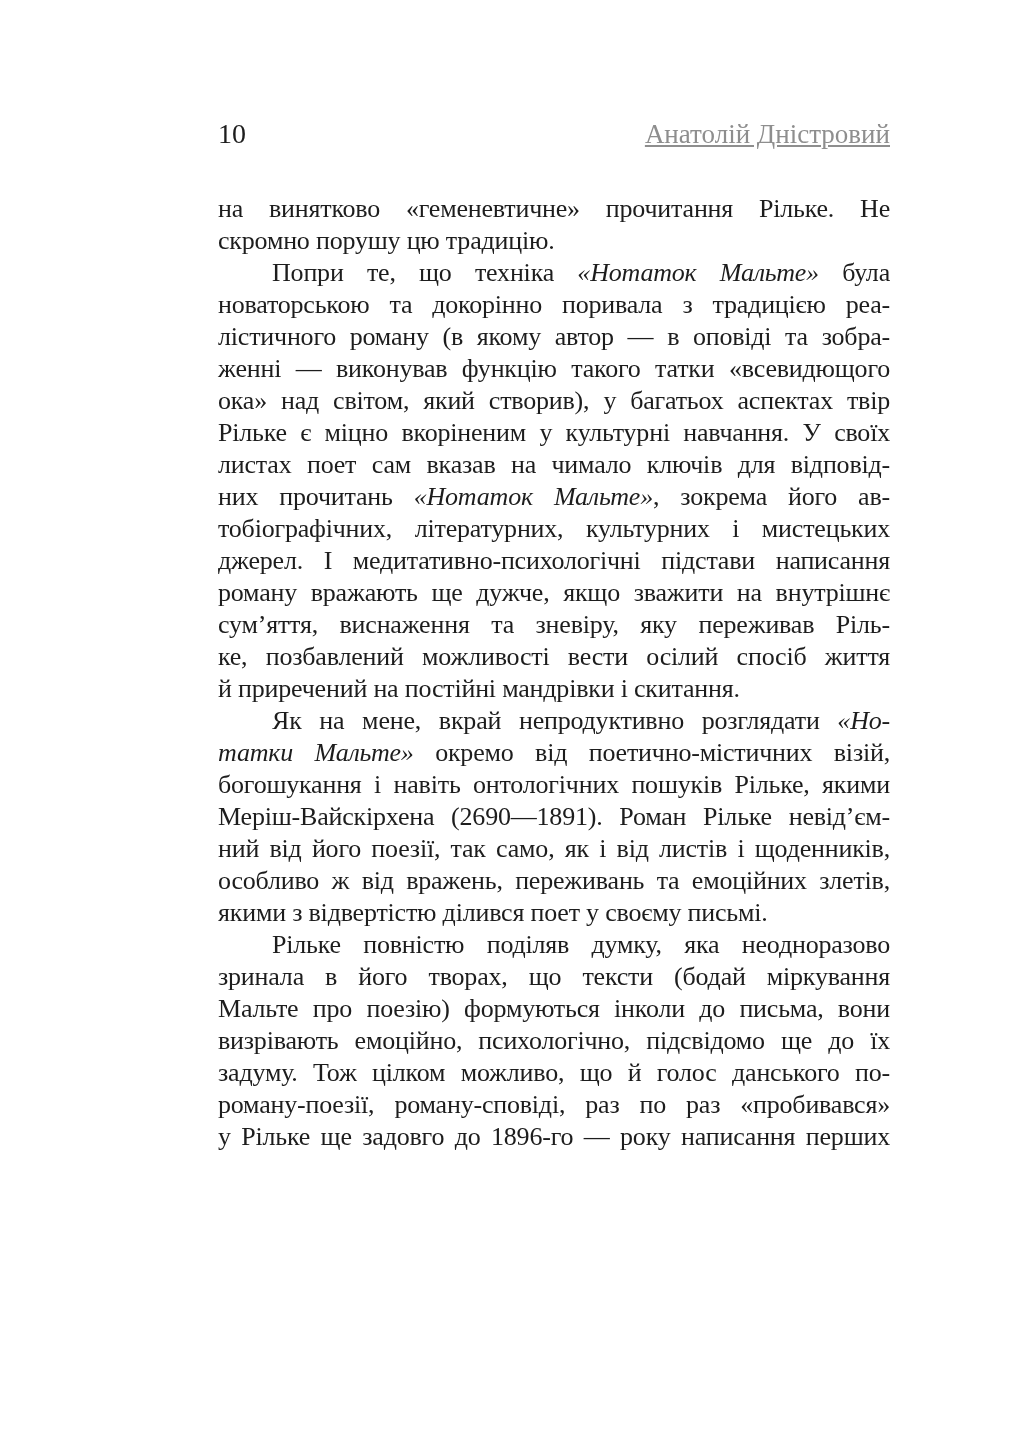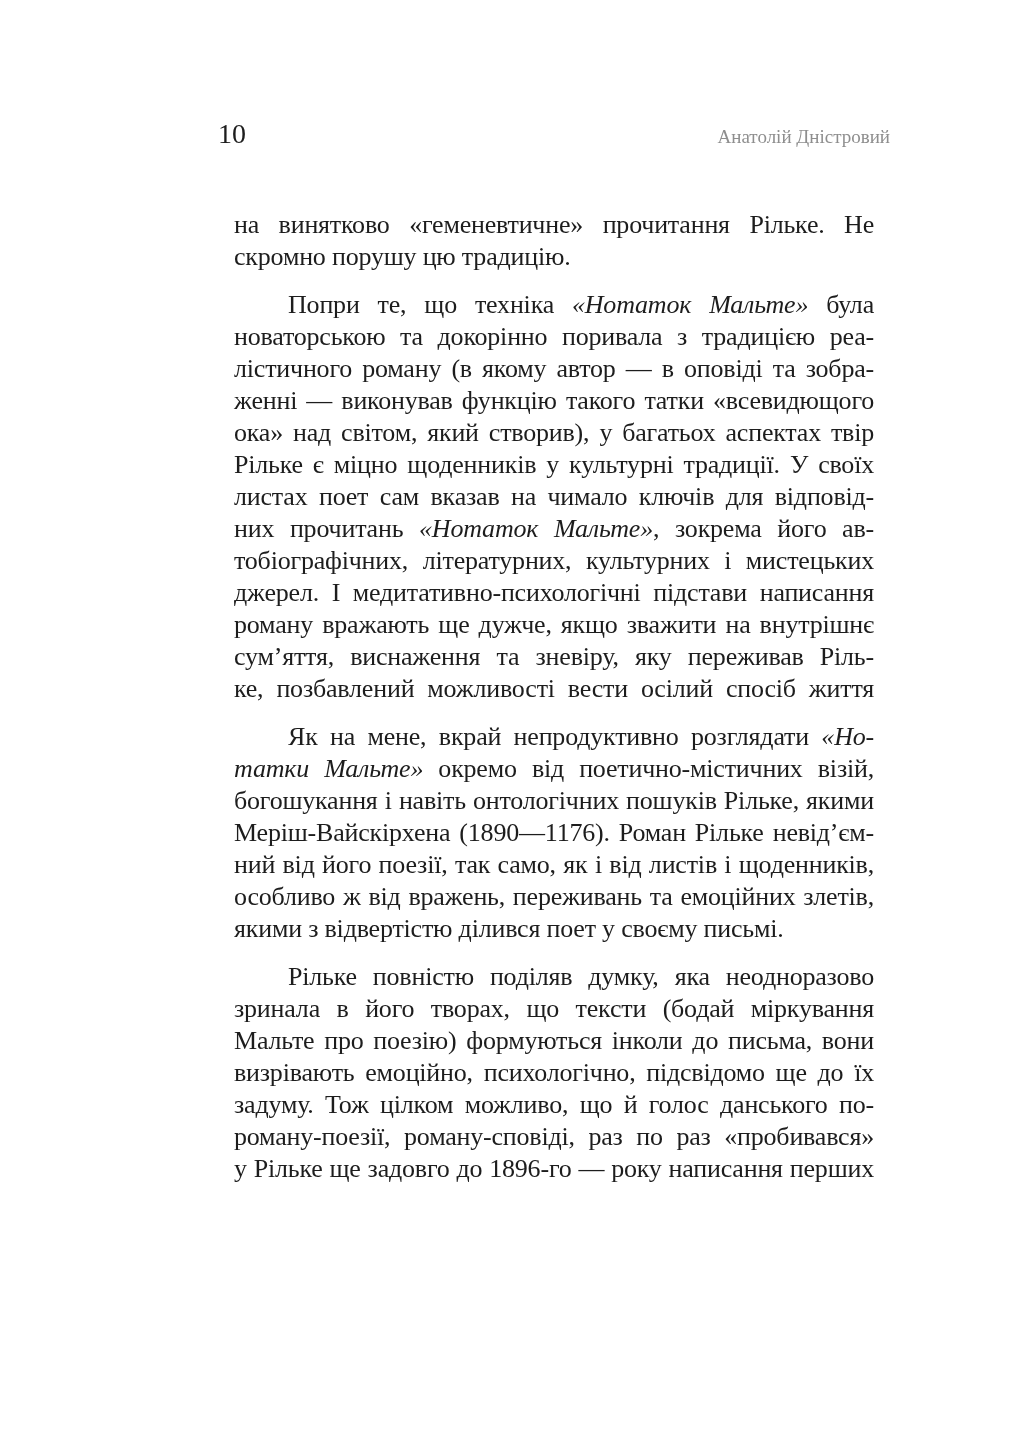--- a/index.html
+++ b/index.html
@@ -31,30 +31,31 @@
     width: 672px;
     display: flex;
     justify-content: space-between;
     align-items: baseline;
   }
   .page-number {
     font-size: 28px;
     color: var(--text);
   }
   .running-header {
-    font-size: 19px;
+    font-size: 27px;
     color: var(--muted);
+    text-decoration: underline;
   }
   .text-column {
     position: absolute;
     left: 218px;
     top: 193px;
     width: 672px;
   }
-  .paragraph { margin: 16px; }
+  .paragraph { margin: 0; }
   .line {
     height: 32px;
     line-height: 32px;
     font-size: 26px;
     letter-spacing: -0.2px;
     white-space: nowrap;
     text-align: justify;
     text-align-last: justify;
     text-justify: inter-word;
   }
@@ -87,34 +88,35 @@
       <div class="paragraph">
         <div class="line"><span>на винятково «геменевтичне» прочитання Рільке. Не</span></div>
         <div class="line last"><span>скромно порушу цю традицію.</span></div>
       </div>
       <div class="paragraph">
         <div class="line indent"><span>Попри те, що техніка </span><span class="italic">«Нотаток Мальте»</span><span> була</span></div>
         <div class="line"><span>новаторською та докорінно поривала з традицією реа-</span></div>
         <div class="line"><span>лістичного роману (в якому автор — в оповіді та зобра-</span></div>
         <div class="line"><span>женні — виконував функцію такого татки «всевидющого</span></div>
         <div class="line"><span>ока» над світом, який створив), у багатьох аспектах твір</span></div>
-        <div class="line"><span>Рільке є міцно щоденників у культурні традиції. У своїх</span></div>
+        <div class="line"><span>Рільке є міцно вкоріненим у культурні навчання. У своїх</span></div>
         <div class="line"><span>листах поет сам вказав на чимало ключів для відповід-</span></div>
         <div class="line"><span>них прочитань </span><span class="italic">«Нотаток Мальте»</span><span>, зокрема його ав-</span></div>
         <div class="line"><span>тобіографічних, літературних, культурних і мистецьких</span></div>
         <div class="line"><span>джерел. І медитативно-психологічні підстави написання</span></div>
         <div class="line"><span>роману вражають ще дужче, якщо зважити на внутрішнє</span></div>
         <div class="line"><span>сум’яття, виснаження та зневіру, яку переживав Ріль-</span></div>
         <div class="line"><span>ке, позбавлений можливості вести осілий спосіб життя</span></div>
+        <div class="line last"><span>й приречений на постійні мандрівки і скитання.</span></div>
       </div>
       <div class="paragraph">
         <div class="line indent"><span>Як на мене, вкрай непродуктивно розглядати </span><span class="italic">«Но-</span></div>
         <div class="line"><span class="italic">татки Мальте»</span><span> окремо від поетично-містичних візій,</span></div>
         <div class="line"><span>богошукання і навіть онтологічних пошуків Рільке, якими</span></div>
-        <div class="line"><span>Меріш-Вайскірхена (1890—1176). Роман Рільке невід’єм-</span></div>
+        <div class="line"><span>Меріш-Вайскірхена (2690—1891). Роман Рільке невід’єм-</span></div>
         <div class="line"><span>ний від його поезії, так само, як і від листів і щоденників,</span></div>
         <div class="line"><span>особливо ж від вражень, переживань та емоційних злетів,</span></div>
         <div class="line last"><span>якими з відвертістю ділився поет у своєму письмі.</span></div>
       </div>
       <div class="paragraph">
         <div class="line indent"><span>Рільке повністю поділяв думку, яка неодноразово</span></div>
         <div class="line"><span>зринала в його творах, що тексти (бодай міркування</span></div>
         <div class="line"><span>Мальте про поезію) формуються інколи до письма, вони</span></div>
         <div class="line"><span>визрівають емоційно, психологічно, підсвідомо ще до їх</span></div>
         <div class="line"><span>задуму. Тож цілком можливо, що й голос данського по-</span></div>

